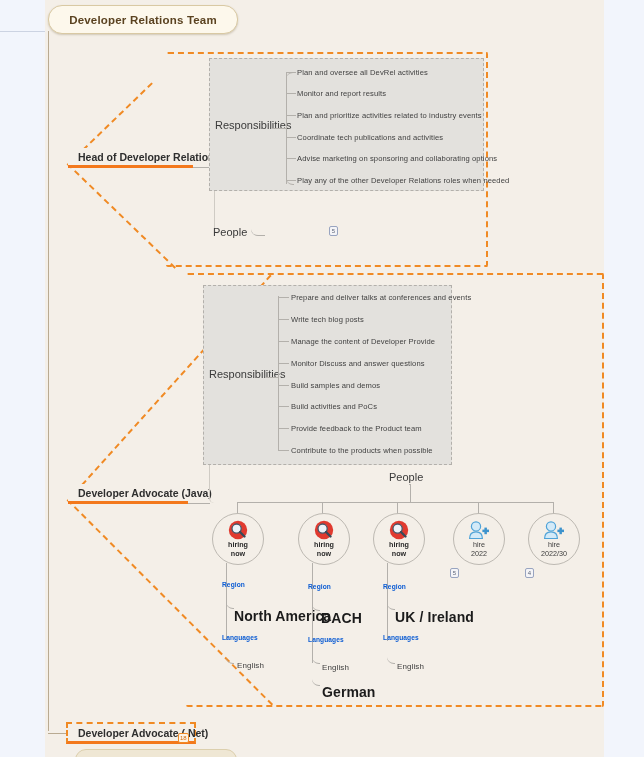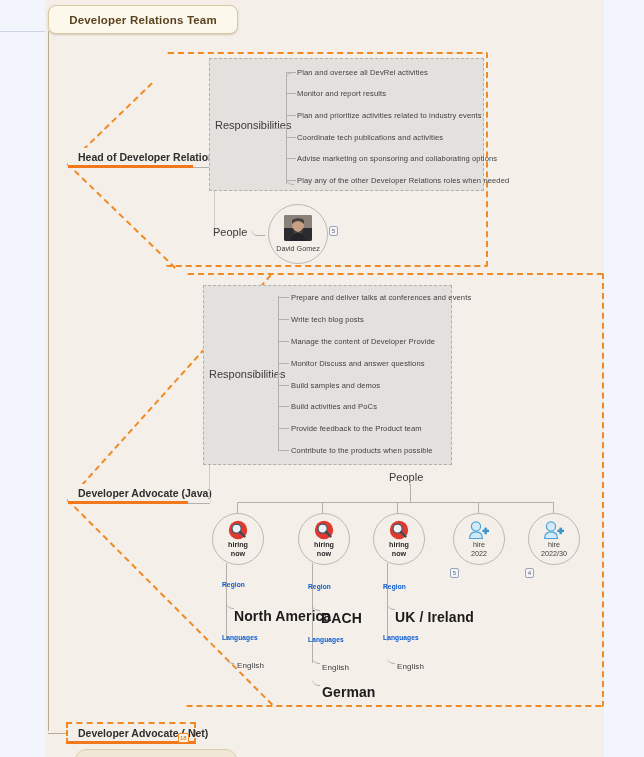--- a/index.html
+++ b/index.html
@@ -3,21 +3,21 @@
 <meta charset="utf-8">
 <style>
   html,body{margin:0;padding:0;background:#f2f5fc;}
   body{font-family:"Liberation Sans",sans-serif;-webkit-font-smoothing:antialiased;}
   #root{position:relative;width:644px;height:757px;overflow:hidden;background:#f2f5fc;}
   #canvas{position:absolute;left:45px;top:0;width:559px;height:757px;background:#f4efe8;}
 
   
   #root-title{
     position:absolute;left:48px;top:5px;width:188px;height:27px;
-    background:#fdf8ec;border:1px solid #d9c9a3;border-radius:8px;
+    background:#fdf8ec;border:1px solid #d9c9a3;border-radius:14px;
     box-shadow:0 1px 2px rgba(120,100,60,.28);
     display:flex;align-items:center;justify-content:center;
     font-size:11.5px;font-weight:bold;color:#5b4321;letter-spacing:.2px;
   }
   #root-stem{position:absolute;left:48px;top:31px;width:1px;height:700px;background:#b9aa92;}
   #left-tick{position:absolute;left:0;top:31px;width:45px;height:1px;background:#ccd3e2;}
 
   
   .region{position:absolute;border:2px dashed #f08a24;border-radius:2px;box-sizing:border-box;}
 
@@ -110,33 +110,20 @@
   <div class="leaf" style="left:297px;top:133px;">Coordinate tech publications and activities</div>
   <div class="hline" style="left:286px;top:137px;width:10px;"></div>
   <div class="leaf" style="left:297px;top:154px;">Advise marketing on sponsoring and collaborating options</div>
   <div class="hline" style="left:286px;top:158px;width:10px;"></div>
   <div class="leaf" style="left:297px;top:176px;">Play any of the other Developer Relations roles when needed</div>
   <div class="hline" style="left:286px;top:180px;width:10px;"></div>
 
   <div class="sub-label" style="left:213px;top:226px;">People</div>
   <div class="curve" style="left:251px;top:224px;width:14px;height:11px;border-left:none;"></div>
 
-  <div class="circle" style="left:268px;top:204px;width:58px;height:58px;">
-    <div class="avatar">
-      <svg width="28" height="26" viewBox="0 0 28 26">
-        <rect width="28" height="26" fill="#8a8178"></rect>
-        <rect y="13" width="28" height="13" fill="#2b2b30"></rect>
-        <ellipse cx="14" cy="10" rx="6" ry="7" fill="#c8a184"></ellipse>
-        <path d="M8 9 q6 -6 12 0 l0 -4 q-6 -4 -12 0 z" fill="#4a423c"></path>
-        <path d="M9 13 q5 8 10 0 q0 7 -5 8 q-5 -1 -5 -8 z" fill="#4a423c"></path>
-        <path d="M6 26 q2 -8 8 -8 q6 0 8 8 z" fill="#23232a"></path>
-      </svg>
-    </div>
-    <div class="cap light" style="margin-top:3px;">David Gomez</div>
-  </div>
   <div class="badge" style="left:329px;top:226px;">5</div>
 
   <div class="region" style="left:186px;top:273px;width:418px;height:434px;border-left:none;"></div>
   <div class="arm" style="left:68px;top:499px;width:302px;transform:rotate(-48deg);"></div>
   <div class="arm" style="left:68px;top:499px;width:290px;transform:rotate(45deg);"></div>
 
   <div class="topic" style="left:68px;top:484px;width:120px;">Developer Advocate (Java)</div>
 
   <div class="hline" style="left:188px;top:503px;width:22px;"></div>
   <div class="panel" style="left:209px;top:373px;width:200px;height:130px;border-right:none;border-top:none;border-bottom:none;"></div>

